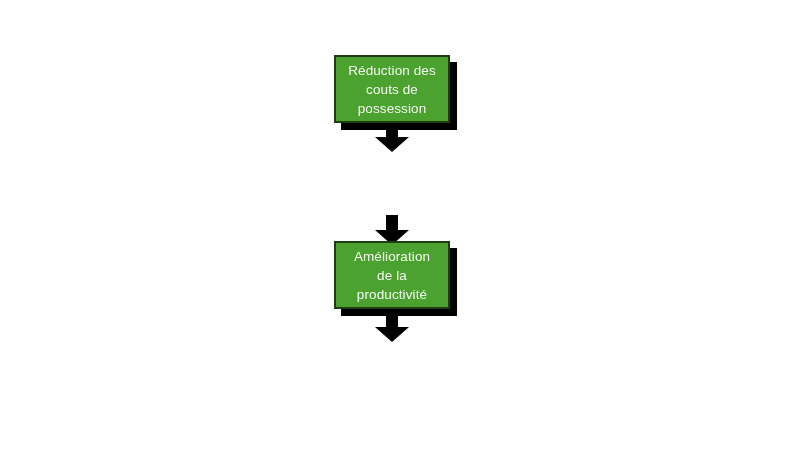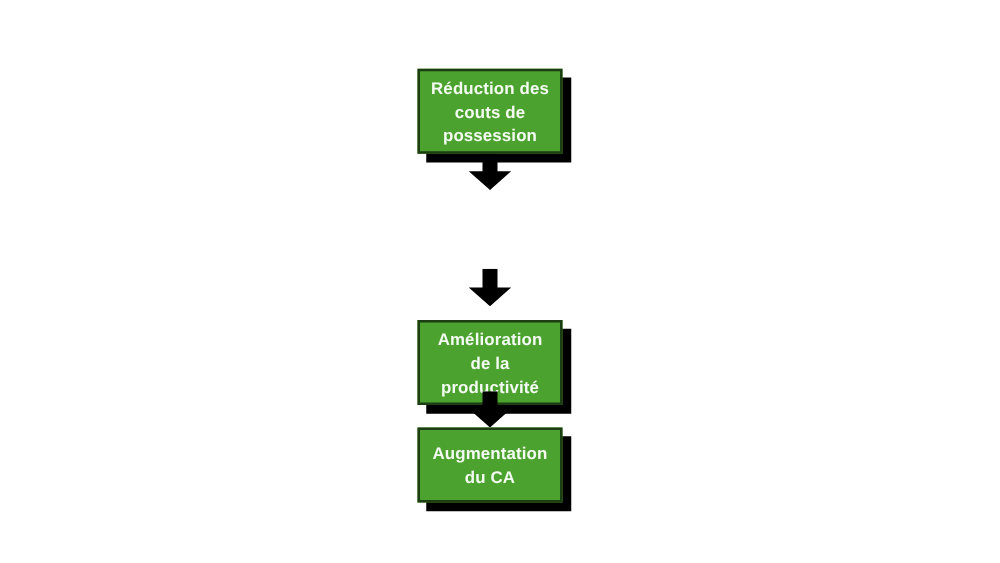--- a/index.html
+++ b/index.html
@@ -11,21 +11,20 @@
     height: 450px;
     background: #ffffff;
     font-family: "Liberation Sans", sans-serif;
     overflow: hidden;
   }
 
   #flowchart {
     position: relative;
     width: 668px;
     height: 450px;
-    font-weight: bold;
   }
 
   .flow-stack {
     position: absolute;
     left: 0;
     top: 0;
     width: 800px;
     height: 450px;
   }
 
@@ -48,21 +47,21 @@
     font-family: "Liberation Sans", sans-serif;
     font-size: 13.5px;
     line-height: 19px;
     letter-spacing: 0.1px;
     white-space: pre-line;
     padding: 0 6px;
   }
 
   .node-1 { left: 334px; top: 55px;  height: 68px; }
   .node-2 { left: 334px; top: 152px; height: 63px; }
-  .node-3 { left: 334px; top: 256px; height: 68px; align-items: center; }
+  .node-3 { left: 334px; top: 241px; height: 68px; align-items: center; }
   .node-4 { left: 334px; top: 342px; height: 60px; }
 
   
   .connector {
     position: absolute;
     width: 44px;
     left: 370px;
   }
   .connector svg {
     display: block;
@@ -103,19 +102,15 @@
 de la
 productivité</span>
     </div>
 
     <div class="connector conn-3">
       <svg viewBox="0 0 44 29" preserveAspectRatio="none">
         <polygon points="16,0 28,0 28,14 39,14 22,29 5,14 16,14" fill="#000000"></polygon>
       </svg>
     </div>
 
-    <div class="node node-4">
-      <span class="node-label">Augmentation
-du CA</span>
-    </div>
 
   </div>
 </div>
 
 </body></html>

